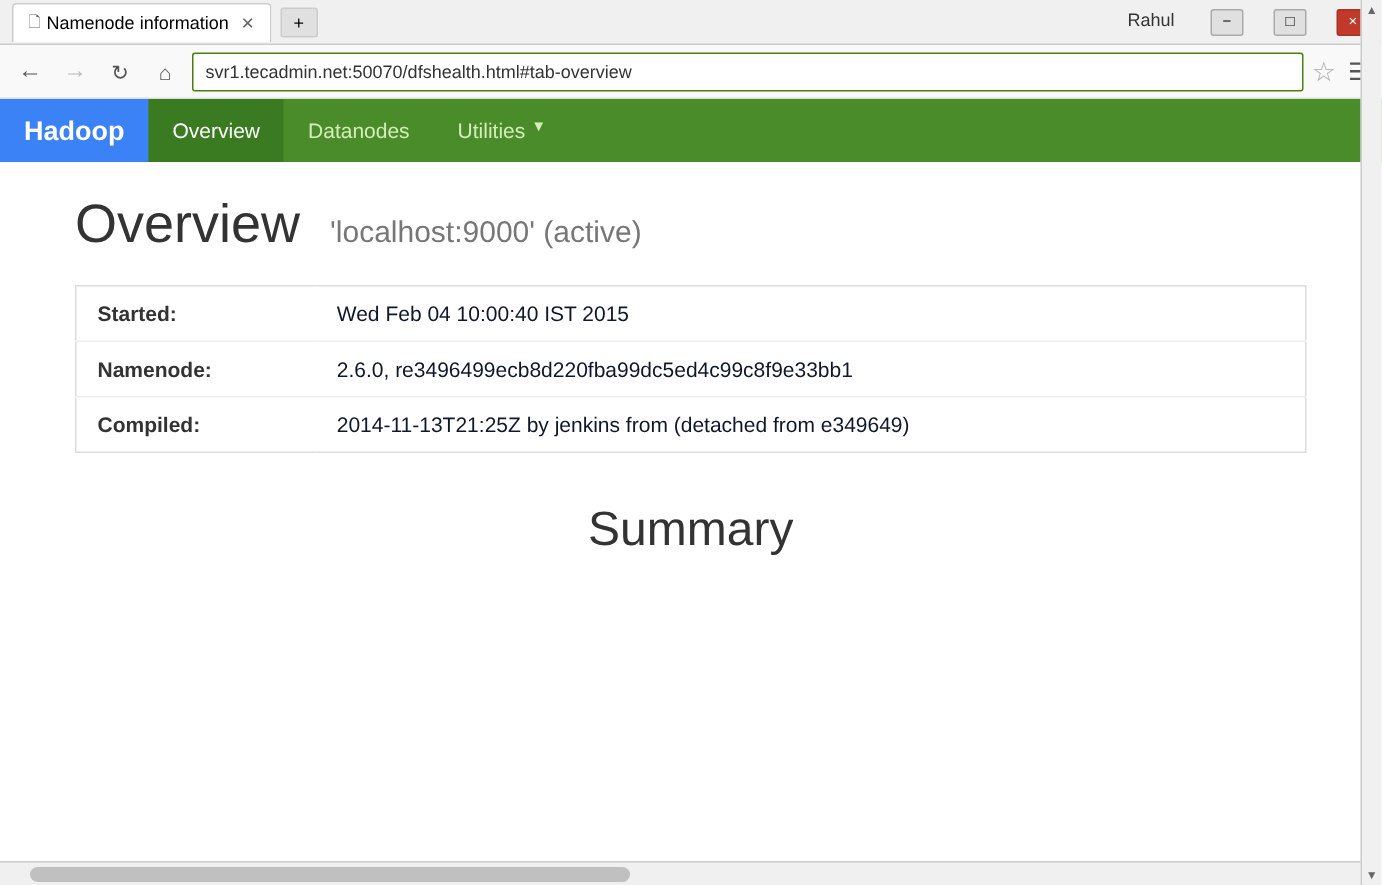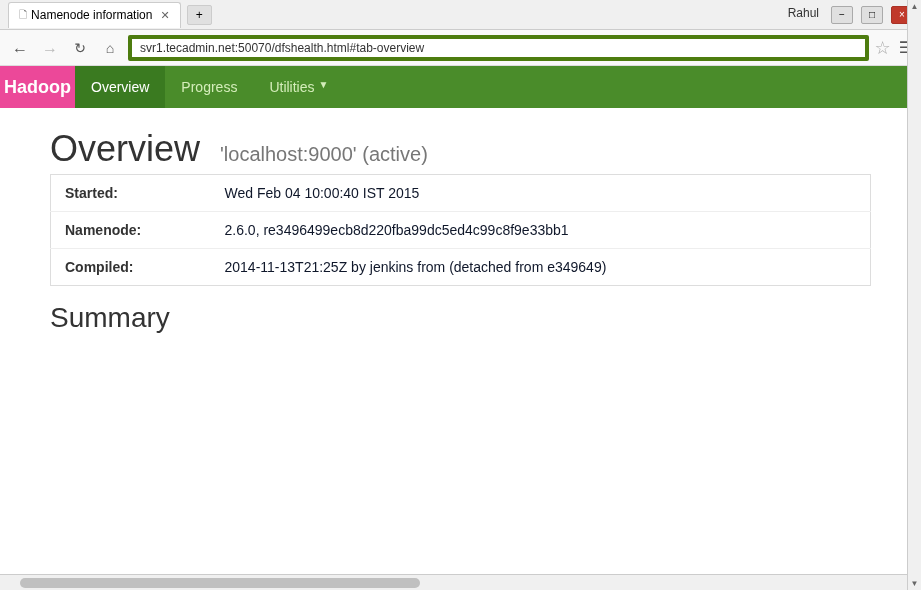--- a/index.html
+++ b/index.html
@@ -18,21 +18,21 @@
       padding: 4px 10px; font-size: 12px; border-radius: 3px 3px 0 0;
     }
     .tab-favicon { font-size: 10px; color: #666; }
     .tab-close {
       font-size: 11px; color: #666; cursor: pointer; margin-left: 4px;
     }
     .new-tab-btn {
       background: #e0e0e0; border: 1px solid #ccc; border-radius: 2px;
       padding: 2px 8px; font-size: 12px; cursor: pointer;
     }
-    .title-bar-right { display: flex; gap: 8px; }
+    .title-bar-right { display: flex; gap: 20px; }
     .window-btn {
       width: 22px; height: 18px; border: 1px solid #aaa; border-radius: 2px;
       background: #e0e0e0; font-size: 10px; display: flex; align-items: center;
       justify-content: center; cursor: pointer;
     }
     .window-btn.close { background: #c0392b; color: white; border-color: #a93226; }
     .user-label { font-size: 12px; color: #333; margin-right: 4px; }
 
     
     .address-bar {
@@ -40,63 +40,63 @@
       background: #f9f9f9; border-bottom: 1px solid #ddd; padding: 0 8px; gap: 6px;
     }
     .nav-btn {
       width: 24px; height: 24px; border: none; background: none;
       font-size: 16px; cursor: pointer; color: #555; display: flex; align-items: center; justify-content: center;
     }
     .nav-btn:disabled { color: #bbb; cursor: default; }
     .reload-btn { font-size: 14px; }
     .home-btn { font-size: 14px; }
     .url-input {
-      flex: 1; height: 26px; border: 4px solid #4d7c0f; border-radius: 2px;
+      flex: 1; height: 26px; border: 1px solid #4d7c0f; border-radius: 2px;
       padding: 0 8px; font-size: 12px; color: #333; background: #fff;
     }
     .star-btn { font-size: 18px; color: #aaa; cursor: pointer; }
     .menu-btn { font-size: 16px; color: #555; cursor: pointer; margin-left: 2px; }
 
     
     .navbar {
       background: #4a8c2a; display: flex; align-items: stretch; height: 42px;
     }
     .nav-brand {
-      background: #ec4899; color: #fff; font-size: 18px; font-weight: bold;
-      padding: 0 4px; display: flex; align-items: center;
+      background: #3b82f6; color: #fff; font-size: 18px; font-weight: bold;
+      padding: 0 16px; display: flex; align-items: center;
     }
     .nav-link {
       color: #d4edba; font-size: 14px; padding: 0 16px;
       display: flex; align-items: center; cursor: pointer; text-decoration: none;
     }
     .nav-link.active { background: #3a7a20; color: #fff; }
     .nav-link-dropdown { display: flex; align-items: flex-start; gap: 4px; }
     .dropdown-arrow { font-size: 10px; }
 
     
     .content { padding: 20px 50px; overflow-y: auto; height: calc(590px - 30px - 36px - 42px - 20px); }
 
     .overview-title {
-      font-size: 36px; font-weight: normal; color: #333; margin-bottom: 4px;
+      font-size: 36px; font-weight: normal; color: #333; margin-bottom: 20px;
     }
 
     table.info-table {
       width: 100%; border-collapse: collapse; border: 1px solid #ddd;
-      margin-bottom: 16px;
+      margin-bottom: 32px;
     }
     table.info-table td {
       padding: 10px 14px; border-bottom: 1px solid #eee; vertical-align: top;
     }
     table.info-table td:first-child {
       font-weight: bold; color: #333; width: 160px; white-space: nowrap;
     }
     table.info-table td:last-child { color: #0f172a; }
     table.info-table tr:last-child td { border-bottom: none; }
 
-    .summary-title { font-size: 28px; font-weight: normal; color: #333; }
+    .summary-title { font-size: 32px; font-weight: normal; color: #333; text-align: center; }
 
     
     .scrollbar-area {
       position: absolute; bottom: 0; left: 0; right: 14px; height: 16px;
       background: #f0f0f0; border-top: 1px solid #ccc; display: flex; align-items: center;
     }
     .scrollbar-thumb {
       height: 10px; width: 400px; background: #c0c0c0; border-radius: 5px; margin: 0 20px;
     }
     .scrollbar-right-btn {
@@ -135,21 +135,21 @@
   <span class="star-btn">☆</span>
   <span class="menu-btn">☰</span>
 </div>
 
 <nav class="navbar">
   <div class="nav-brand">Hadoop</div>
   <a class="nav-link active">
     <span>Overview</span>
   </a>
   <a class="nav-link">
-    <span>Progress</span>
+    <span>Datanodes</span>
   </a>
   <a class="nav-link">
     <span class="nav-link-dropdown">
       <span>Utilities</span>
       <span class="dropdown-arrow">▼</span>
     </span>
   </a>
 </nav>
 
 <div class="content">

